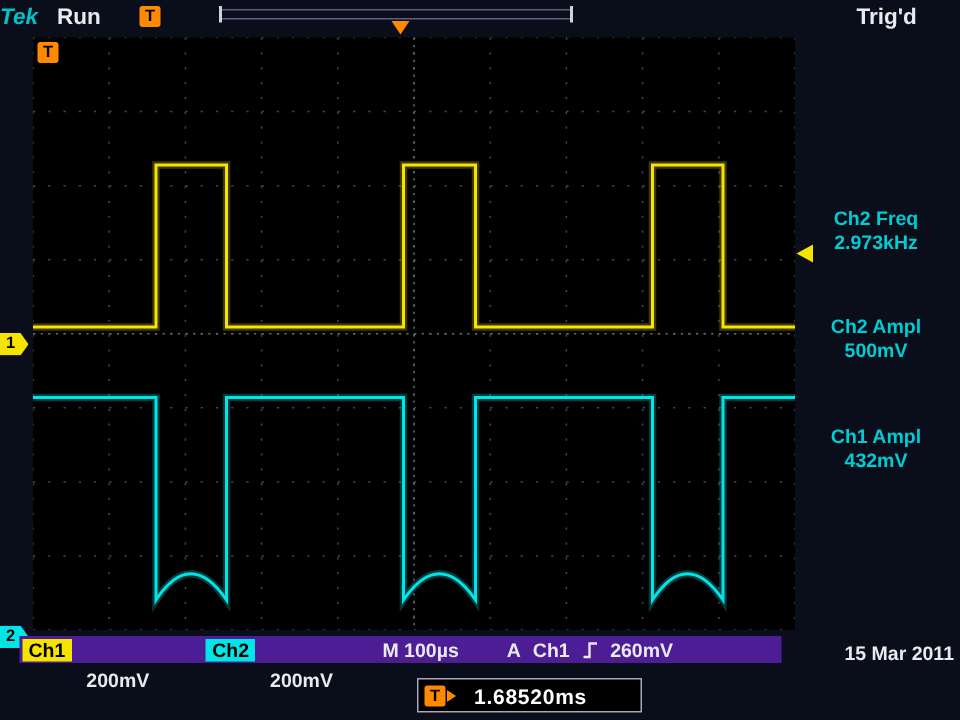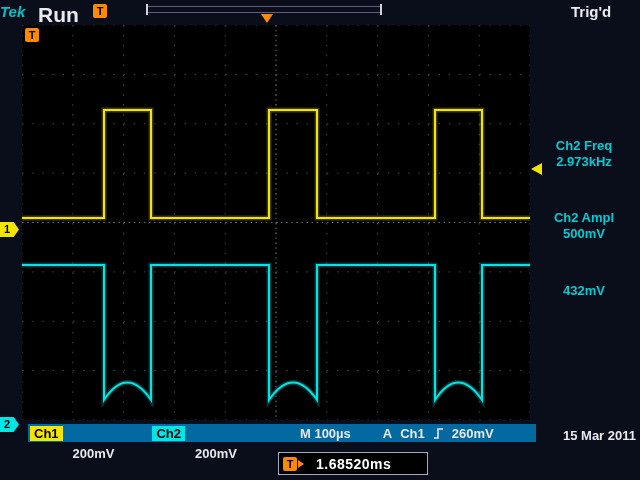--- a/index.html
+++ b/index.html
@@ -4,21 +4,21 @@
 <style>
   html,body{margin:0;padding:0;background:#000;}
   #scope{
     position:relative;width:640px;height:480px;overflow:hidden;
     background:#0a0e1b;
     font-family:"Liberation Sans",sans-serif;
     -webkit-font-smoothing:antialiased;
   }
   
   .tek-logo{position:absolute;left:0;top:3px;color:#00c2c8;font-size:15px;font-weight:bold;font-style:italic;}
-  .run-status{position:absolute;left:38px;top:3px;color:#e9e9ee;font-size:21px;font-weight:bold;}
+  .run-status{position:absolute;left:38px;top:3px;color:#e9e9ee;font-size:15px;font-weight:bold;}
   .tbadge{width:14px;height:14px;background:#ff8a00;color:#000;font-size:11px;font-weight:bold;
           display:flex;align-items:center;justify-content:center;border-radius:2px;}
   #topbar-tbadge{position:absolute;left:93px;top:4px;}
   #recordbar{position:absolute;left:146px;top:6px;width:236px;height:7px;border:1px solid #655a80;box-sizing:border-box;}
   #recordbar .tick{position:absolute;top:-3px;width:2px;height:11px;background:#cfd0e0;}
   #recordbar .tick.l{left:-1px;} #recordbar .tick.r{right:-1px;}
   #trig-pos{position:absolute;left:261px;top:14px;width:0;height:0;
             border-left:6px solid transparent;border-right:6px solid transparent;border-top:9px solid #ff8a00;}
   .trigd{position:absolute;left:571px;top:3px;color:#e9e9ee;font-size:15px;font-weight:bold;}
 
@@ -34,27 +34,27 @@
   #ch2mark{left:0;top:417px;background:#00e5e5;}
   #trig-level{position:absolute;left:531px;top:163px;width:0;height:0;
               border-top:6px solid transparent;border-bottom:6px solid transparent;border-right:11px solid #f5e400;}
 
   
   .meas{position:absolute;left:528px;width:112px;text-align:center;color:#00ccd4;
         font-size:13px;font-weight:bold;line-height:16px;}
   #meas0{top:138px;} #meas1{top:210px;} #meas2{top:283px;}
 
   
-  #statusbar{position:absolute;left:28px;top:424px;width:508px;height:18px;background:#0369a1;
+  #statusbar{position:absolute;left:13px;top:424px;width:508px;height:18px;background:#4c1d95;
              display:flex;align-items:center;font-size:13px;font-weight:bold;color:#e9e9ee;white-space:nowrap;}
   .badge{padding:0 4px;height:15px;line-height:15px;color:#000;font-weight:bold;}
   #ch1badge{background:#f5e400;margin-left:2px;}
   #ch2badge{background:#00e5e5;margin-left:38px;}
   .scale{margin-left:10px;margin-top:40px;}
-  #timebase{margin-left:63px;}
+  #timebase{margin-left:33px;}
   #triginfo{margin-left:32px;display:flex;align-items:center;gap:8px;}
 
   
   #delaybox{position:absolute;left:278px;top:452px;width:150px;height:23px;border:1px solid #a8a8c0;
             background:#000;display:flex;align-items:center;box-sizing:border-box;}
   #delaybox .tbadge{margin-left:4px;}
   .rarrow{width:0;height:0;border-top:4px solid transparent;border-bottom:4px solid transparent;
           border-left:6px solid #ff8a00;margin-left:1px;}
   #delaytext{color:#ffffff;font-size:14px;font-weight:bold;margin-left:12px;letter-spacing:.5px;text-align:right;}
   #datetime{position:absolute;left:524px;top:428px;width:114px;text-align:right;color:#e9e9ee;
@@ -119,20 +119,21 @@
 
   <div class="meas" id="meas0">
     <div>Ch2 Freq</div>
     <div>2.973kHz</div>
   </div>
   <div class="meas" id="meas1">
     <div>Ch2 Ampl</div>
     <div>500mV</div>
   </div>
   <div class="meas" id="meas2">
+    <div>Ch1 Ampl</div>
     <div>432mV</div>
   </div>
 
   <div id="statusbar">
     <span class="badge" id="ch1badge">Ch1</span>
     <span class="scale">200mV</span>
     <span class="badge" id="ch2badge">Ch2</span>
     <span class="scale">200mV</span>
     <span id="timebase">M 100µs</span>
     <span id="triginfo">

